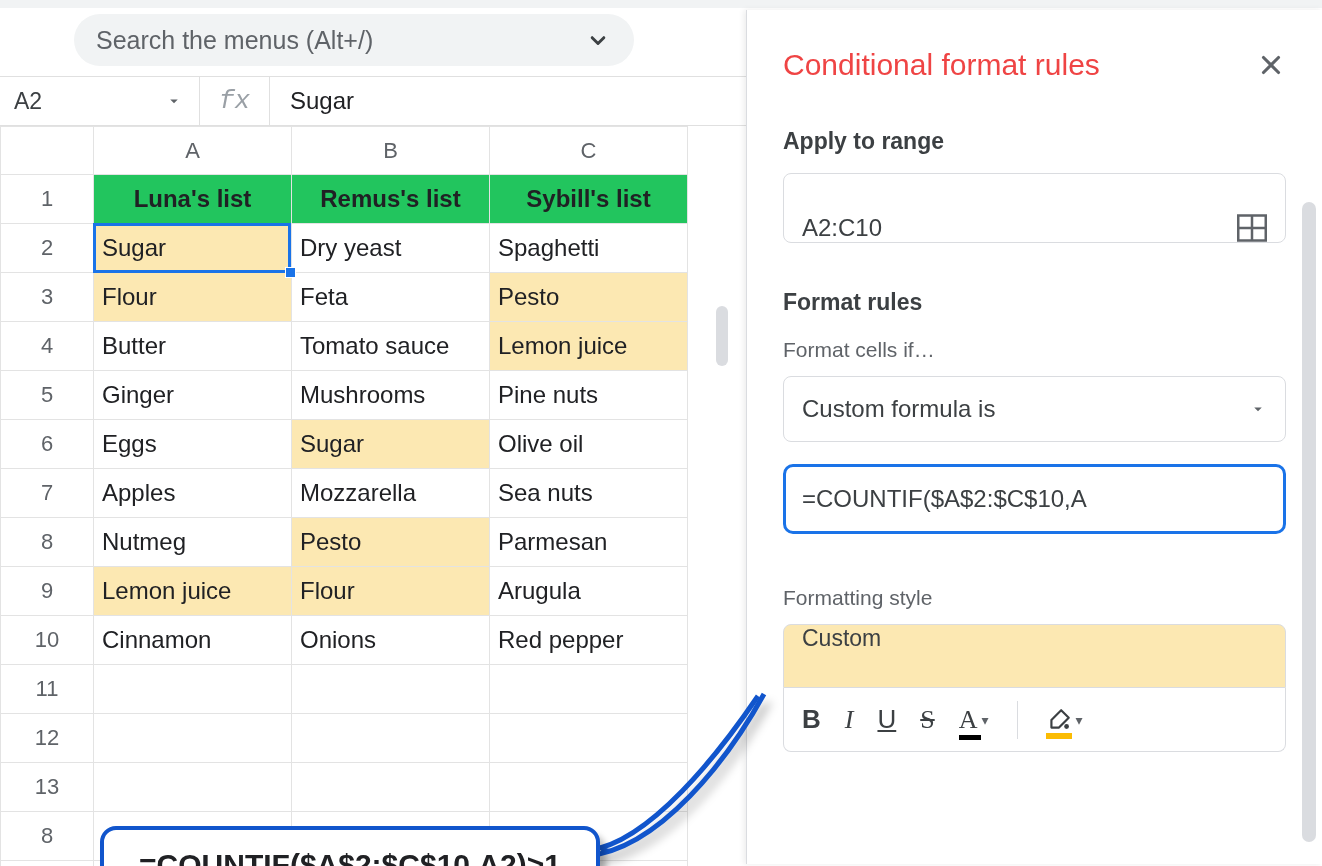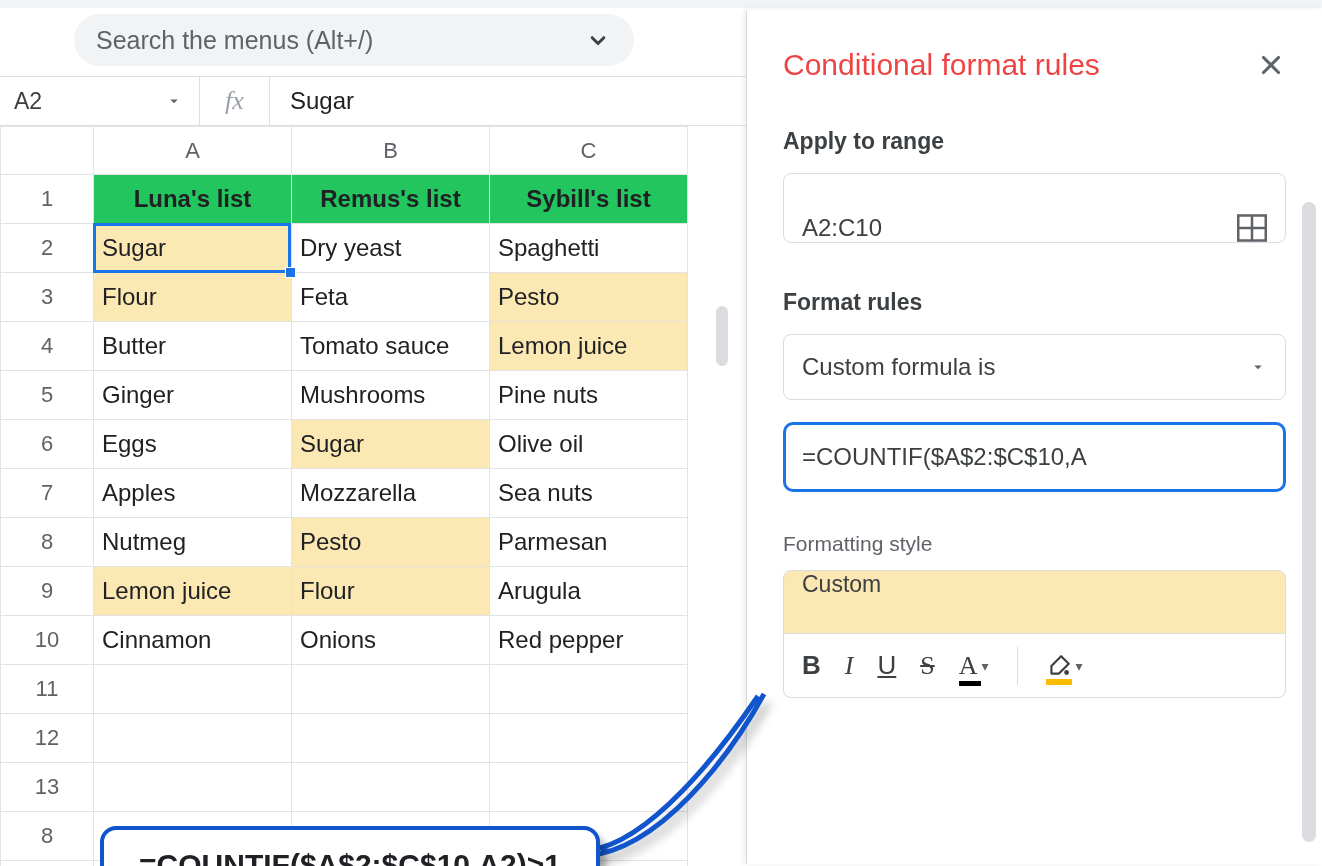--- a/index.html
+++ b/index.html
@@ -61,21 +61,21 @@
     border-right: 1px solid #e0e0e0;
     height: 100%;
   }
   .fx-label {
     width: 70px;
     display:flex;
     align-items:center;
     justify-content:center;
     color: #9aa0a6;
     font-style: italic;
-    font-family: Liberation Serif, serif;
+    font-family: Liberation Mono, monospace;
     font-size: 26px;
     border-right: 1px solid #e0e0e0;
     height:100%;
   }
   .fx-value {
     flex: 1;
     padding-left: 20px;
     font-size: 24px;
     color: #202124;
   }
@@ -452,34 +452,35 @@
       <span class="grid-icon">
         <svg viewBox="0 0 24 22" width="30" height="28">
           <rect x="1" y="1" width="22" height="20" fill="none" stroke="#5f6368" stroke-width="2"></rect>
           <line x1="12" y1="1" x2="12" y2="21" stroke="#5f6368" stroke-width="2"></line>
           <line x1="1" y1="11" x2="23" y2="11" stroke="#5f6368" stroke-width="2"></line>
         </svg>
       </span>
     </div>
 
     <div class="sect-title" style="margin-top:46px">Format rules</div>
+    <div class="sect-sub">Format cells if…</div>
     <div class="select-box">
       <span>Custom formula is</span>
       <span>
         <svg width="18" height="18" viewBox="0 0 24 24">
             <path d="M7 10l5 5 5-5" fill="#5f6368"></path>
           </svg>
       </span>
     </div>
 
     <div class="formula-box">
       <span>=COUNTIF($A$2:$C$10,A</span>
     </div>
 
-    <div class="sect-sub" style="margin-top:40px">Formatting style</div>
+    <div class="sect-sub" style="margin-top:52px">Formatting style</div>
     <div class="custom-preview">
       <span>Custom</span>
     </div>
     <div class="fmt-toolbar">
       <span class="fmt-btn" style="font-weight:bold">B</span>
       <span class="fmt-btn" style="font-style:italic;font-family:serif">I</span>
       <span class="fmt-btn uline">U</span>
       <span class="fmt-btn strike" style="font-family:serif">S</span>
       <span class="fmt-btn">
         <span style="position:relative; display:inline-block; font-family:serif;">

